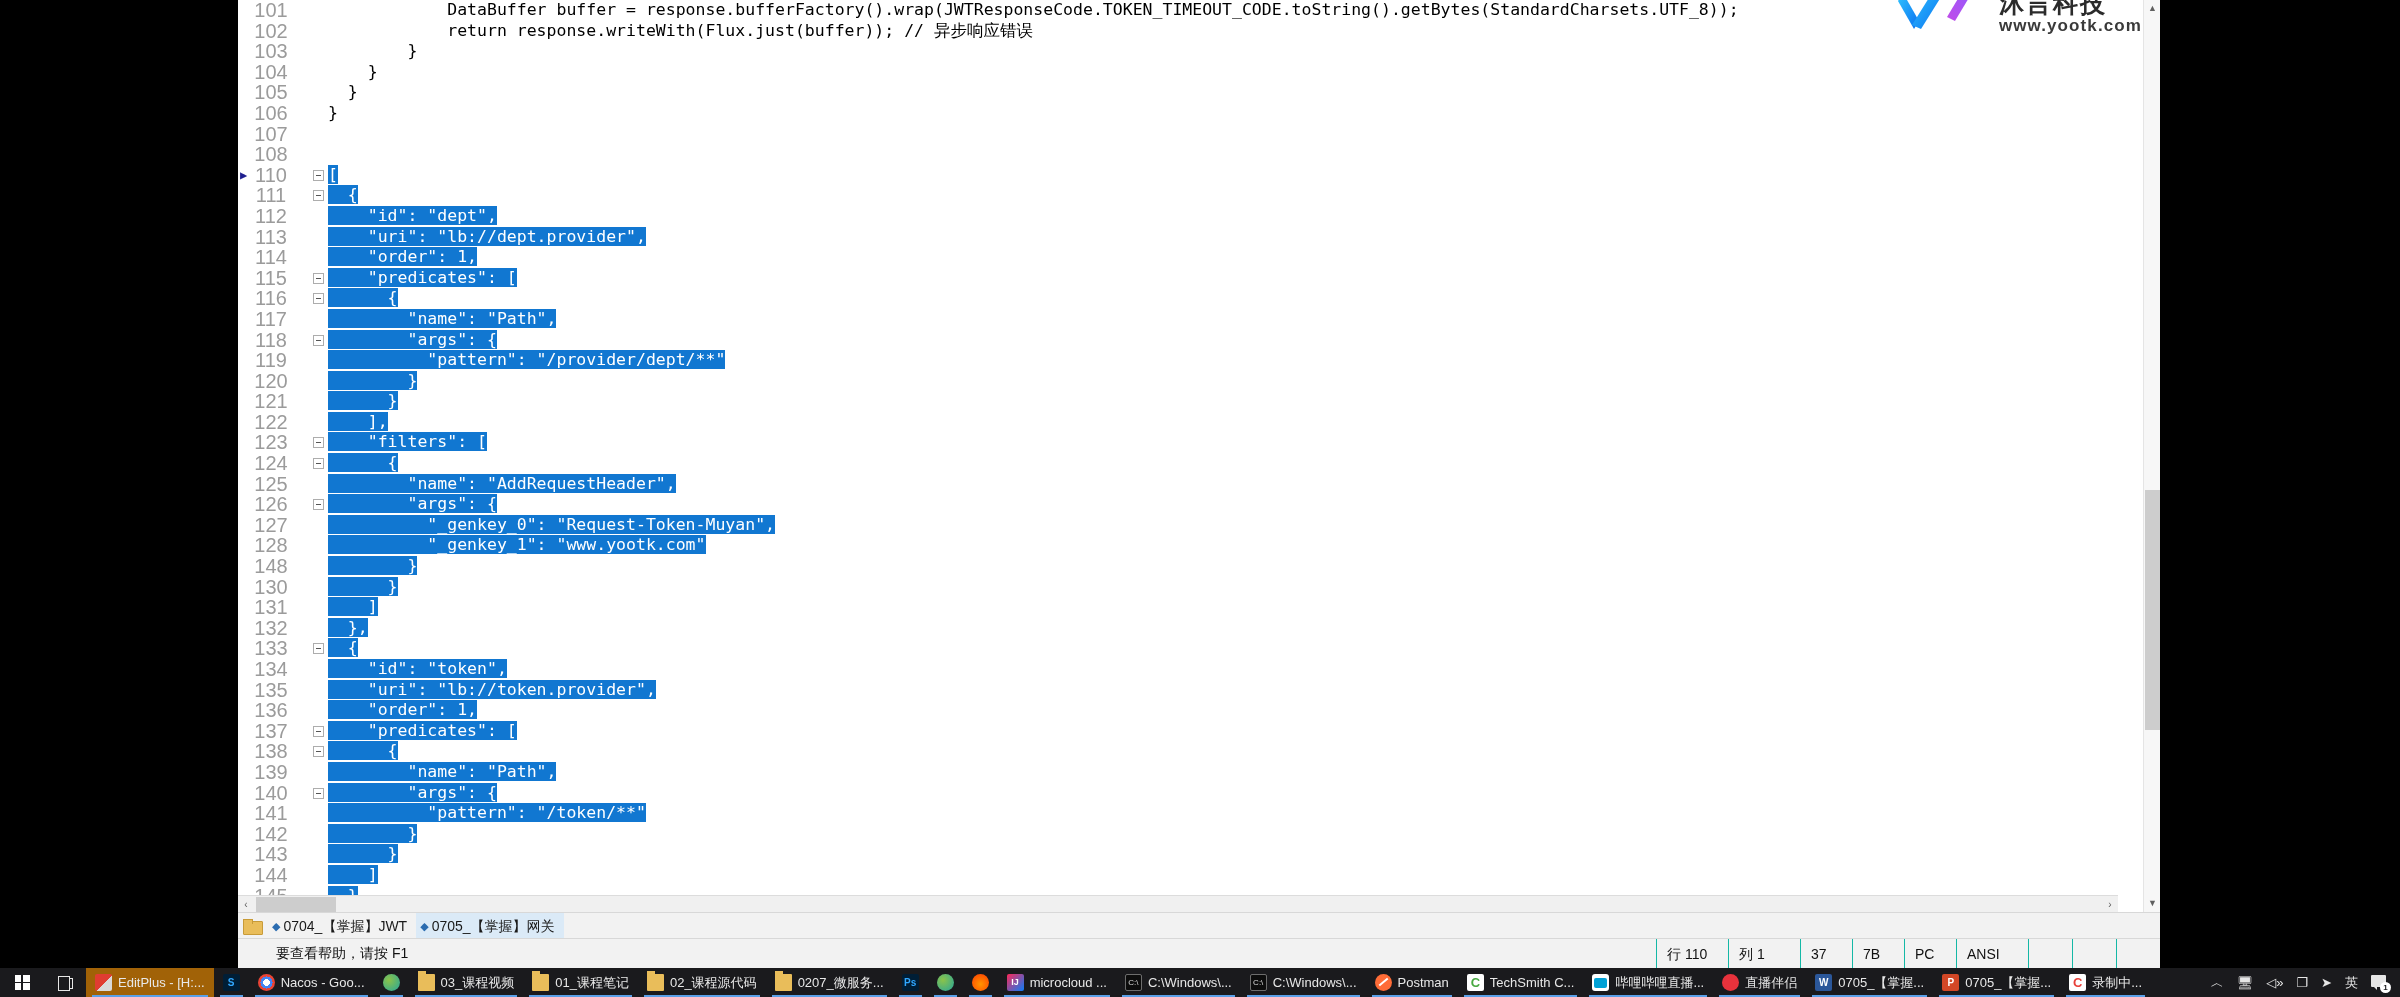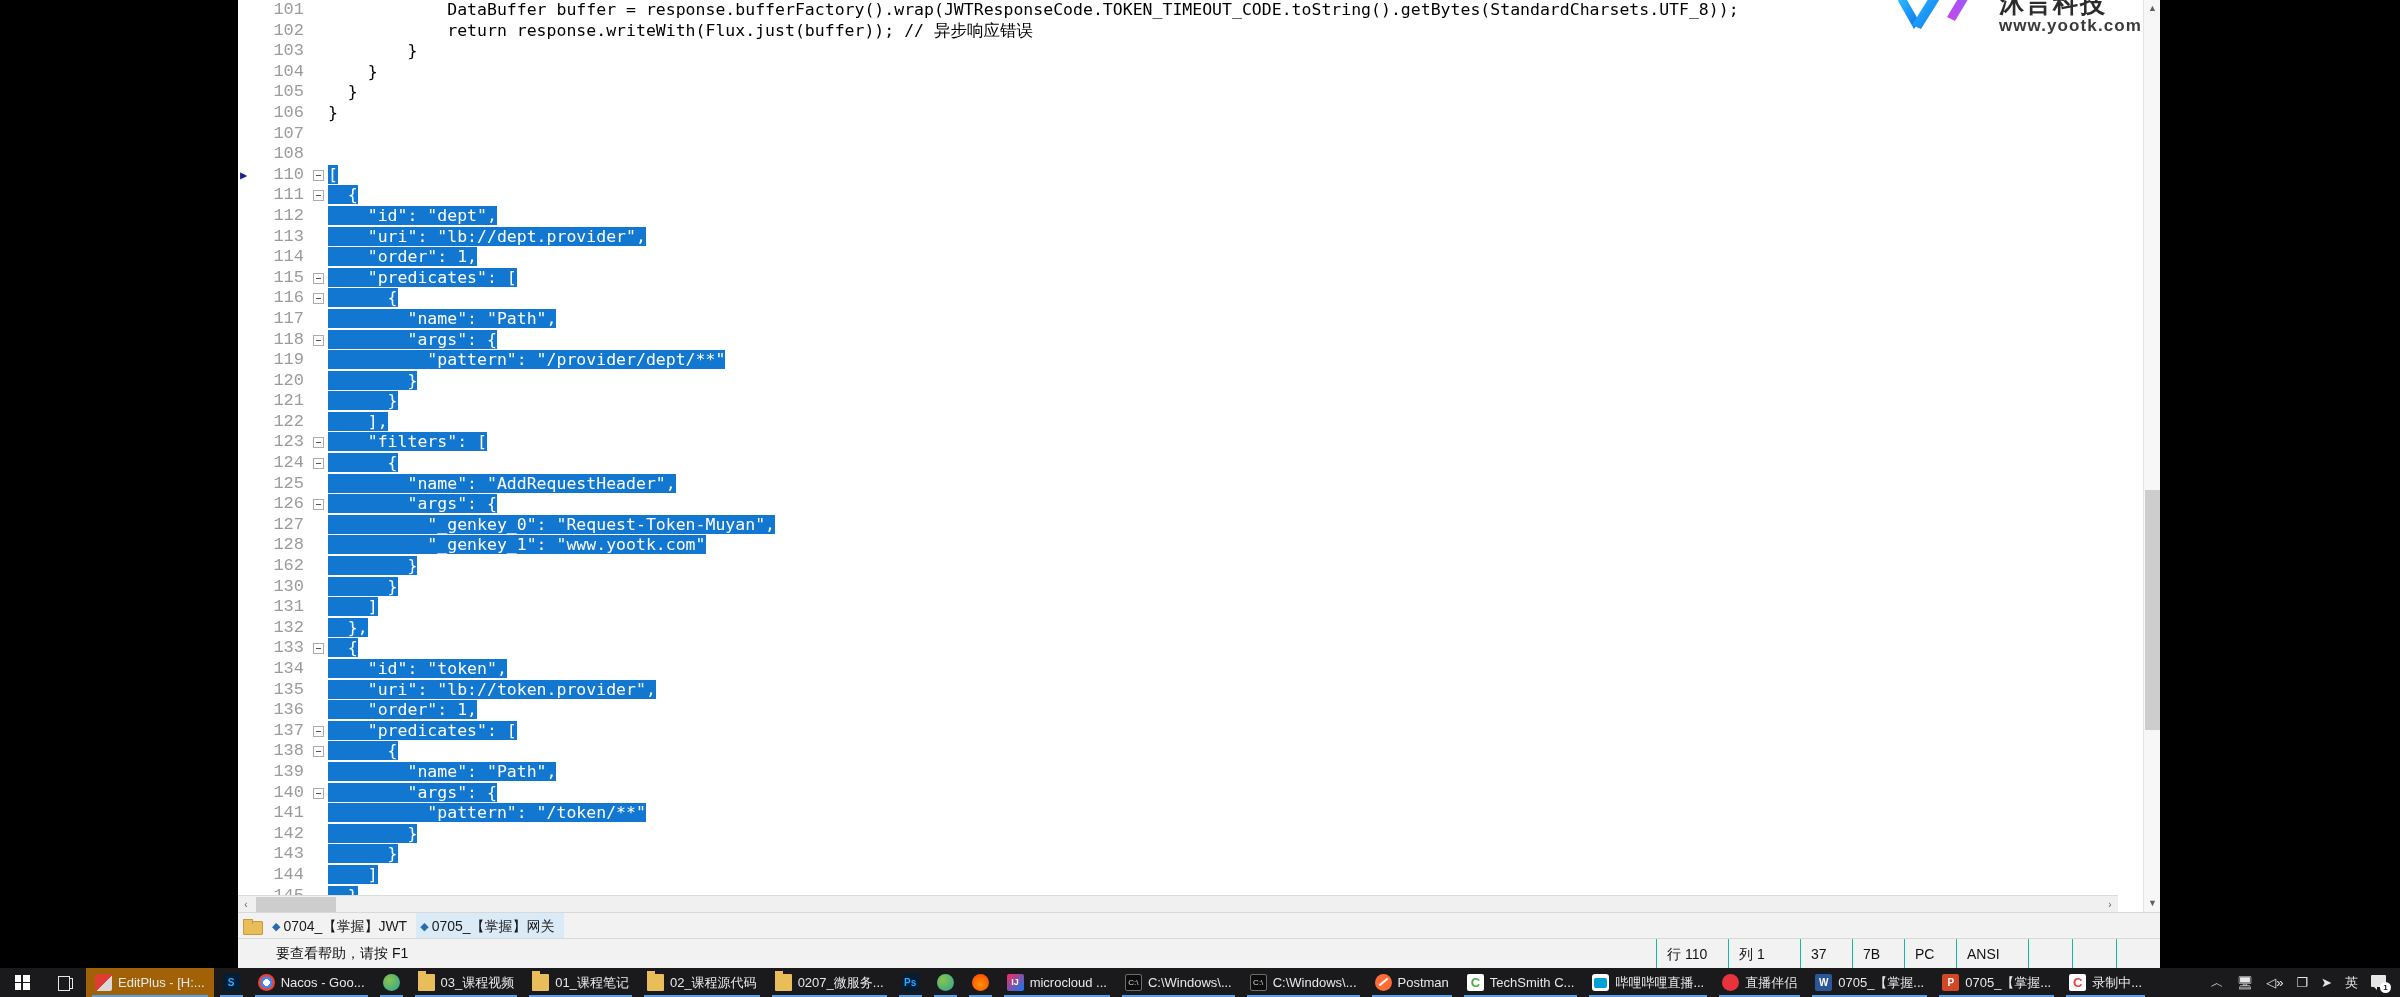--- a/index.html
+++ b/index.html
@@ -23,22 +23,22 @@
     background: #ffffff; overflow: hidden;
   }
 
   .code-row {
     position: relative; height: 20.6px; line-height: 20.6px; white-space: pre;
     font-family: "DejaVu Sans Mono", "Liberation Mono", monospace;
     font-size: 16.5px;
   }
   .gutter {
     position: absolute; left: 0; top: 0; width: 72px; height: 100%;
-    text-align: right; color: #9b9b9b; font-size: 17px;
-    font-family: Liberation Mono, monospace;
+    text-align: center; color: #9b9b9b; font-size: 20px;
+    font-family: Liberation Sans, sans-serif;
     padding-right: 6px;
   }
   .marker {
     position: absolute; left: 2px; top: 0; width: 12px; height: 100%;
     color: #1f1f8f; font-size: 12px; line-height: 20.6px;
   }
   .fold {
     position: absolute; left: 75px; top: 5px; width: 11px; height: 11px;
     border: 1px solid #adadad; background: #fff;
   }
@@ -210,21 +210,21 @@
         <div class="code-row"><span class="gutter">119</span><span class="code-text"><span class="hl">          "pattern": "/provider/dept/**"</span></span></div>
         <div class="code-row"><span class="gutter">120</span><span class="code-text"><span class="hl">        }</span></span></div>
         <div class="code-row"><span class="gutter">121</span><span class="code-text"><span class="hl">      }</span></span></div>
         <div class="code-row"><span class="gutter">122</span><span class="code-text"><span class="hl">    ],</span></span></div>
         <div class="code-row"><span class="gutter">123</span><span class="fold"></span><span class="code-text"><span class="hl">    "filters": [</span></span></div>
         <div class="code-row"><span class="gutter">124</span><span class="fold"></span><span class="code-text"><span class="hl">      {</span></span></div>
         <div class="code-row"><span class="gutter">125</span><span class="code-text"><span class="hl">        "name": "AddRequestHeader",</span></span></div>
         <div class="code-row"><span class="gutter">126</span><span class="fold"></span><span class="code-text"><span class="hl">        "args": {</span></span></div>
         <div class="code-row"><span class="gutter">127</span><span class="code-text"><span class="hl">          "_genkey_0": "Request-Token-Muyan",</span></span></div>
         <div class="code-row"><span class="gutter">128</span><span class="code-text"><span class="hl">          "_genkey_1": "www.yootk.com"</span></span></div>
-        <div class="code-row"><span class="gutter">162</span><span class="code-text"><span class="hl">        }</span></span></div>
+        <div class="code-row"><span class="gutter">148</span><span class="code-text"><span class="hl">        }</span></span></div>
         <div class="code-row"><span class="gutter">130</span><span class="code-text"><span class="hl">      }</span></span></div>
         <div class="code-row"><span class="gutter">131</span><span class="code-text"><span class="hl">    ]</span></span></div>
         <div class="code-row"><span class="gutter">132</span><span class="code-text"><span class="hl">  },</span></span></div>
         <div class="code-row"><span class="gutter">133</span><span class="fold"></span><span class="code-text"><span class="hl">  {</span></span></div>
         <div class="code-row"><span class="gutter">134</span><span class="code-text"><span class="hl">    "id": "token",</span></span></div>
         <div class="code-row"><span class="gutter">135</span><span class="code-text"><span class="hl">    "uri": "lb://token.provider",</span></span></div>
         <div class="code-row"><span class="gutter">136</span><span class="code-text"><span class="hl">    "order": 1,</span></span></div>
         <div class="code-row"><span class="gutter">137</span><span class="fold"></span><span class="code-text"><span class="hl">    "predicates": [</span></span></div>
         <div class="code-row"><span class="gutter">138</span><span class="fold"></span><span class="code-text"><span class="hl">      {</span></span></div>
         <div class="code-row"><span class="gutter">139</span><span class="code-text"><span class="hl">        "name": "Path",</span></span></div>

